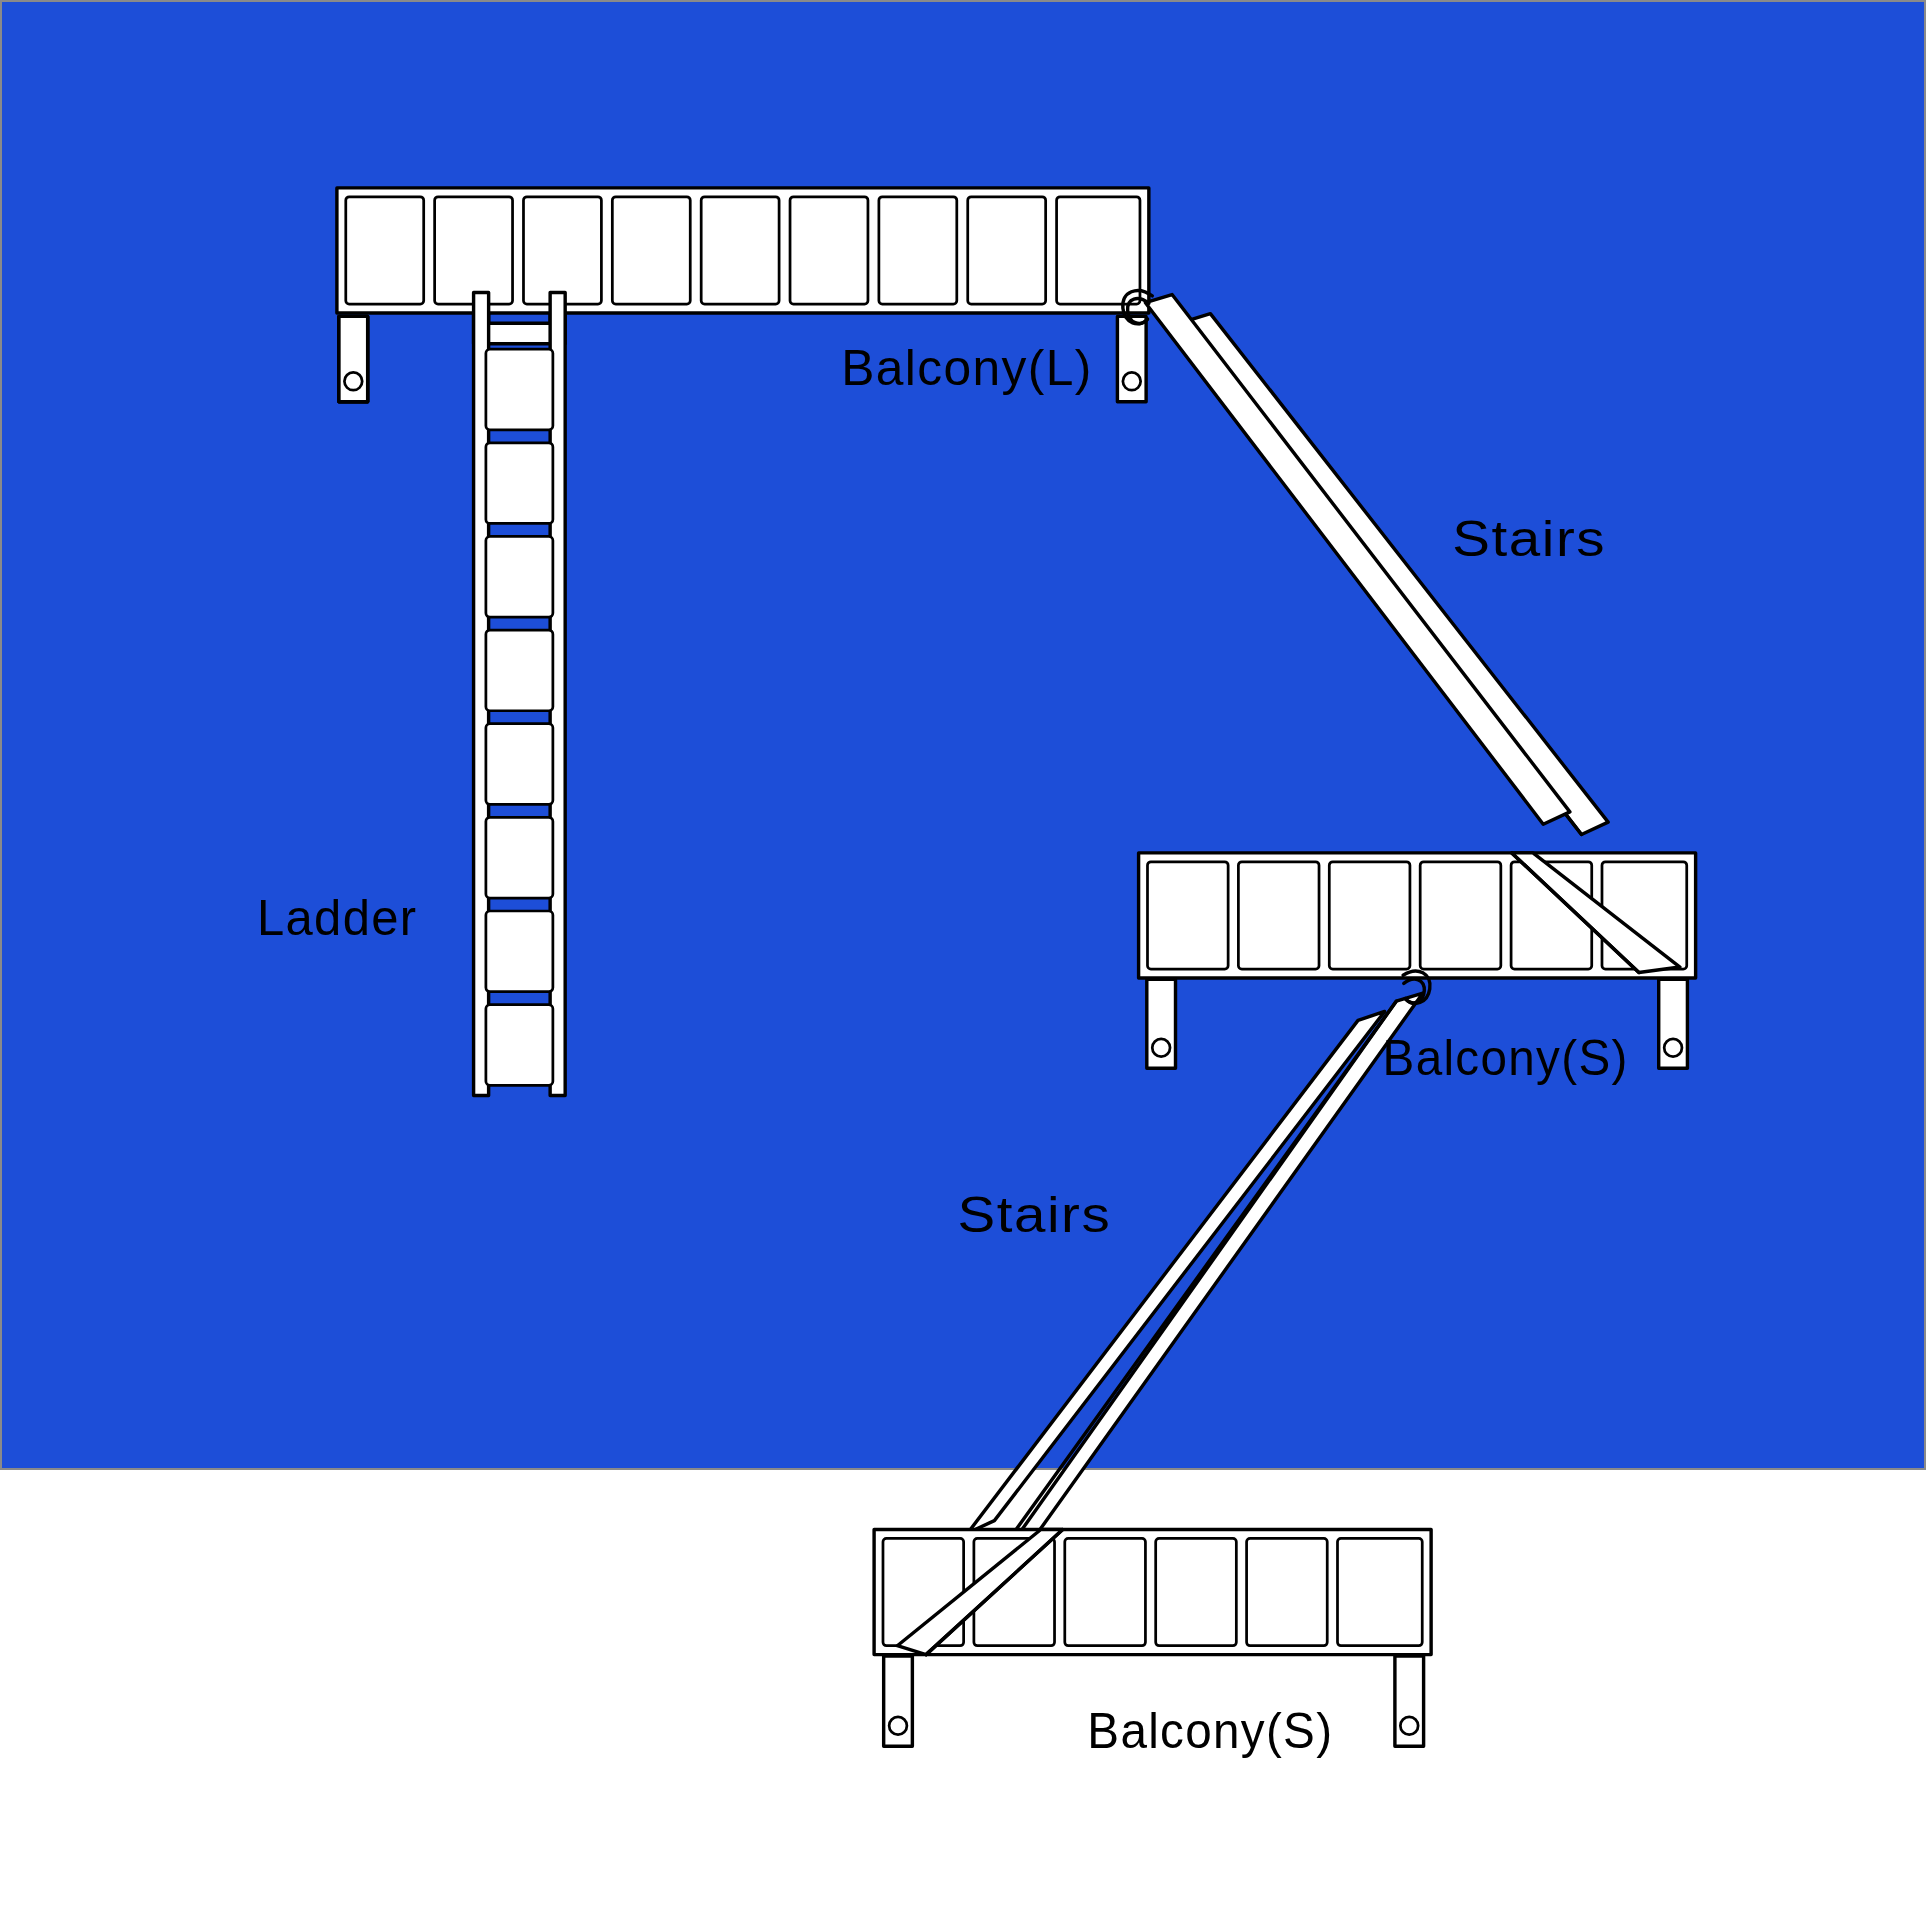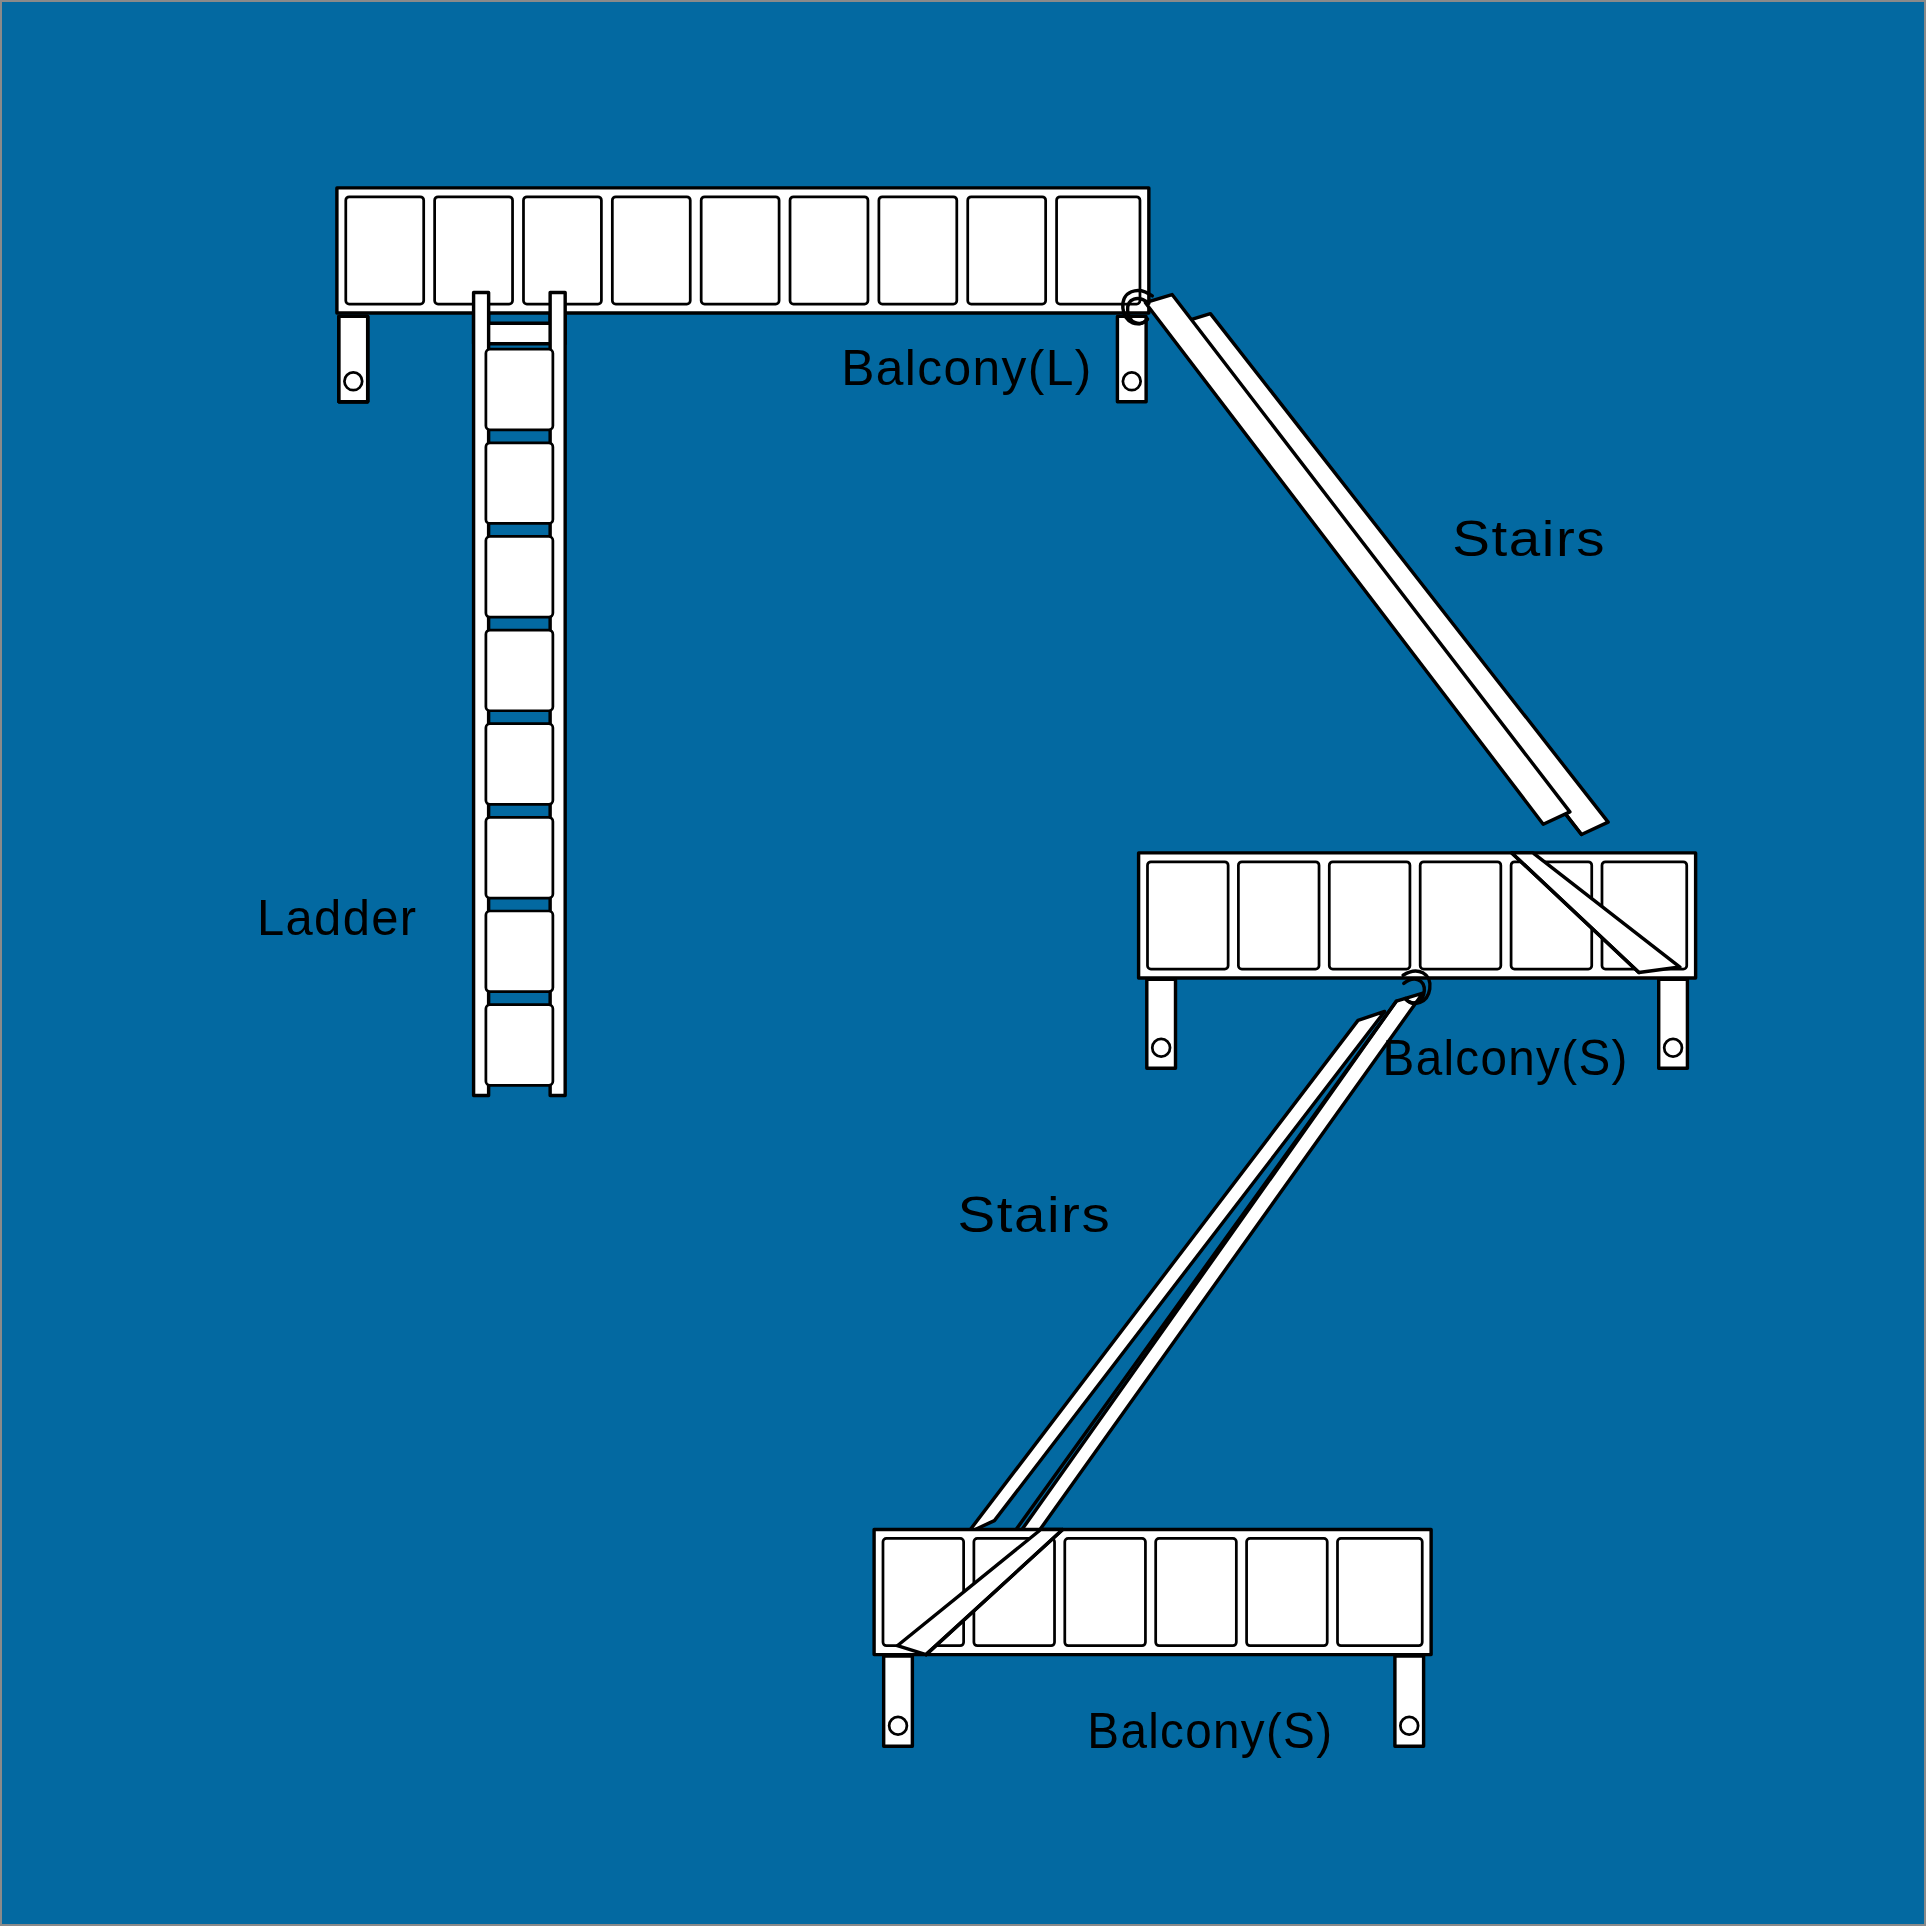--- a/index.html
+++ b/index.html
@@ -9,22 +9,22 @@
   }
   body {
     width: 1926px;
     height: 1926px;
     font-family: "Liberation Sans", sans-serif;
     overflow: hidden;
   }
   #sheet {
     position: relative;
     width: 1926px;
-    height: 1926px;
-    background: #0369a1;
+    height: 1470px;
+    background: #1d4ed8;
     box-sizing: border-box;
     border: 2.1px solid #8a8a8a;
   }
   #drawing {
     display: block;
     width: 1926px;
     height: 1926px;
   }
   .cad-line {
     fill: none;

